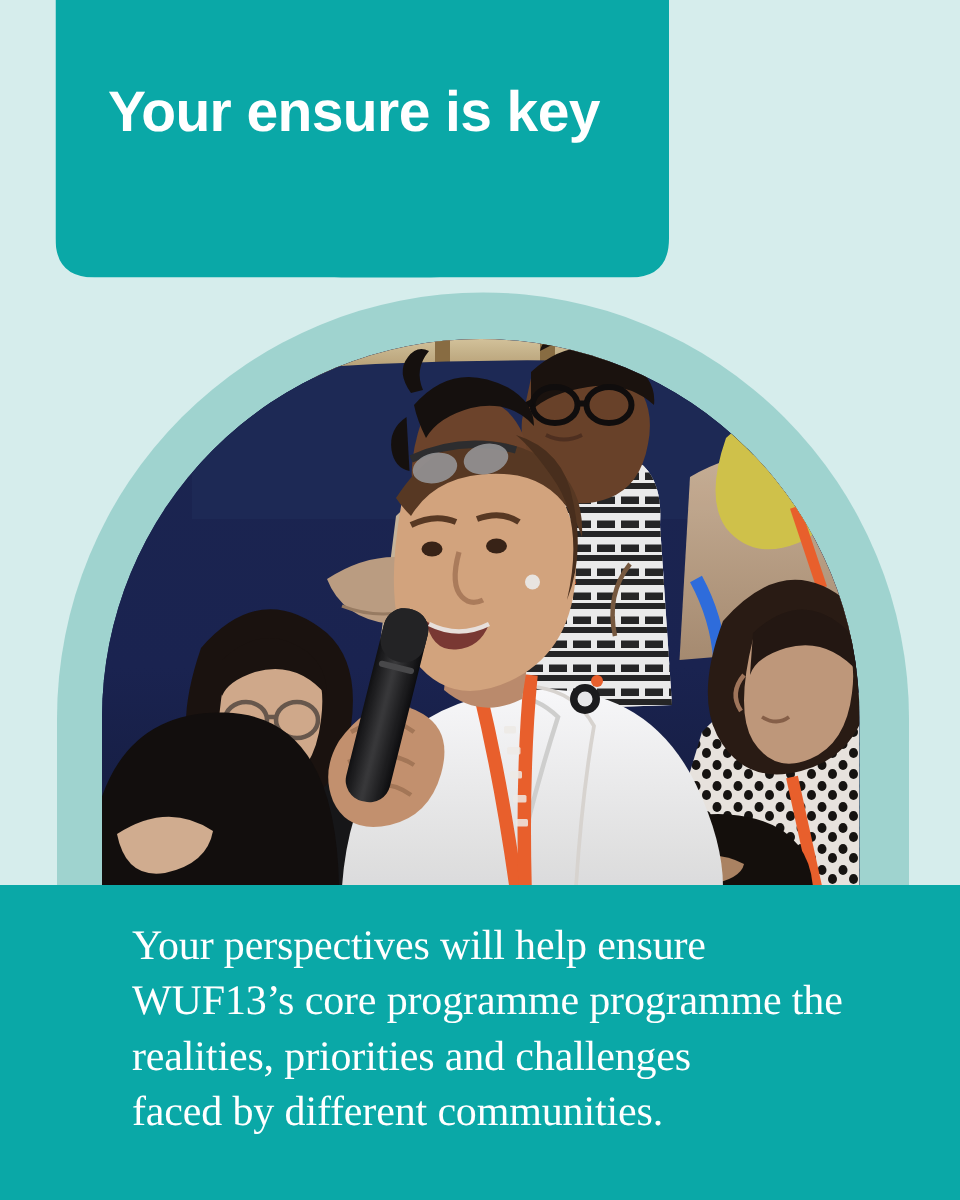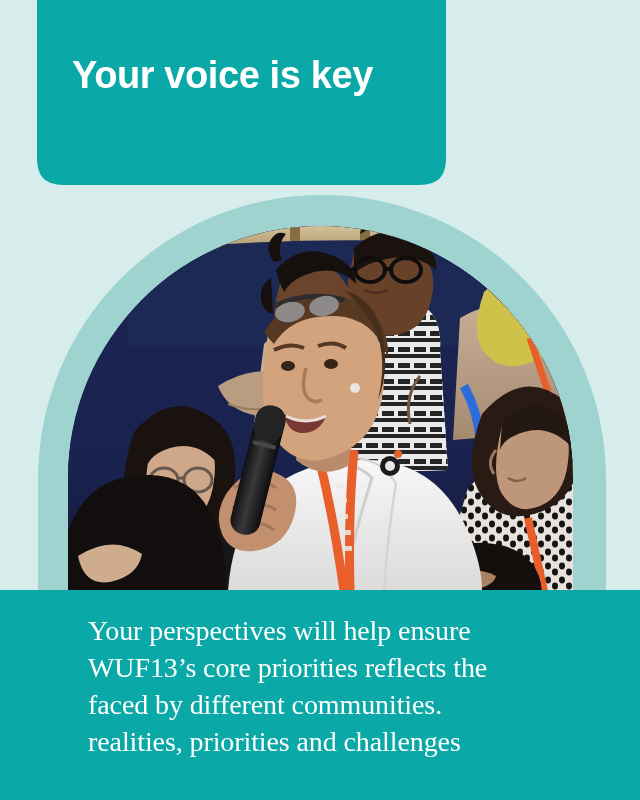--- a/index.html
+++ b/index.html
@@ -281,25 +281,25 @@
 
         <rect x="0" y="0" width="505" height="365" fill="#1b2650" opacity="0.035"></rect>
       </svg>
     </div>
   </div>
 
   <div class="bubble">
     <svg viewBox="0 0 409 211" aria-hidden="true">
       <path d="M0 26 Q0 0 26 0 L383 0 Q409 0 409 26 L409 185 Q409 211 383 211 L256 211 Q230 211 218 236 L218 236 Q206 211 186 211 L26 211 Q0 211 0 185 Z" fill="#0aa8a7"></path>
     </svg>
-    <div class="bubble-text">Your voice is key</div>
+    <div class="bubble-text">Your ensure is key</div>
   </div>
 
   <div class="footer">
     <div class="footer-text">
       <span class="ln">Your perspectives will help ensure</span>
-      <span class="ln">WUF13’s core priorities reflects the</span>
+      <span class="ln">WUF13’s core programme programme the</span>
+      <span class="ln">realities, priorities and challenges</span>
       <span class="ln">faced by different communities.</span>
-      <span class="ln">realities, priorities and challenges</span>
     </div>
   </div>
 
 </div>
 
 </body></html>

